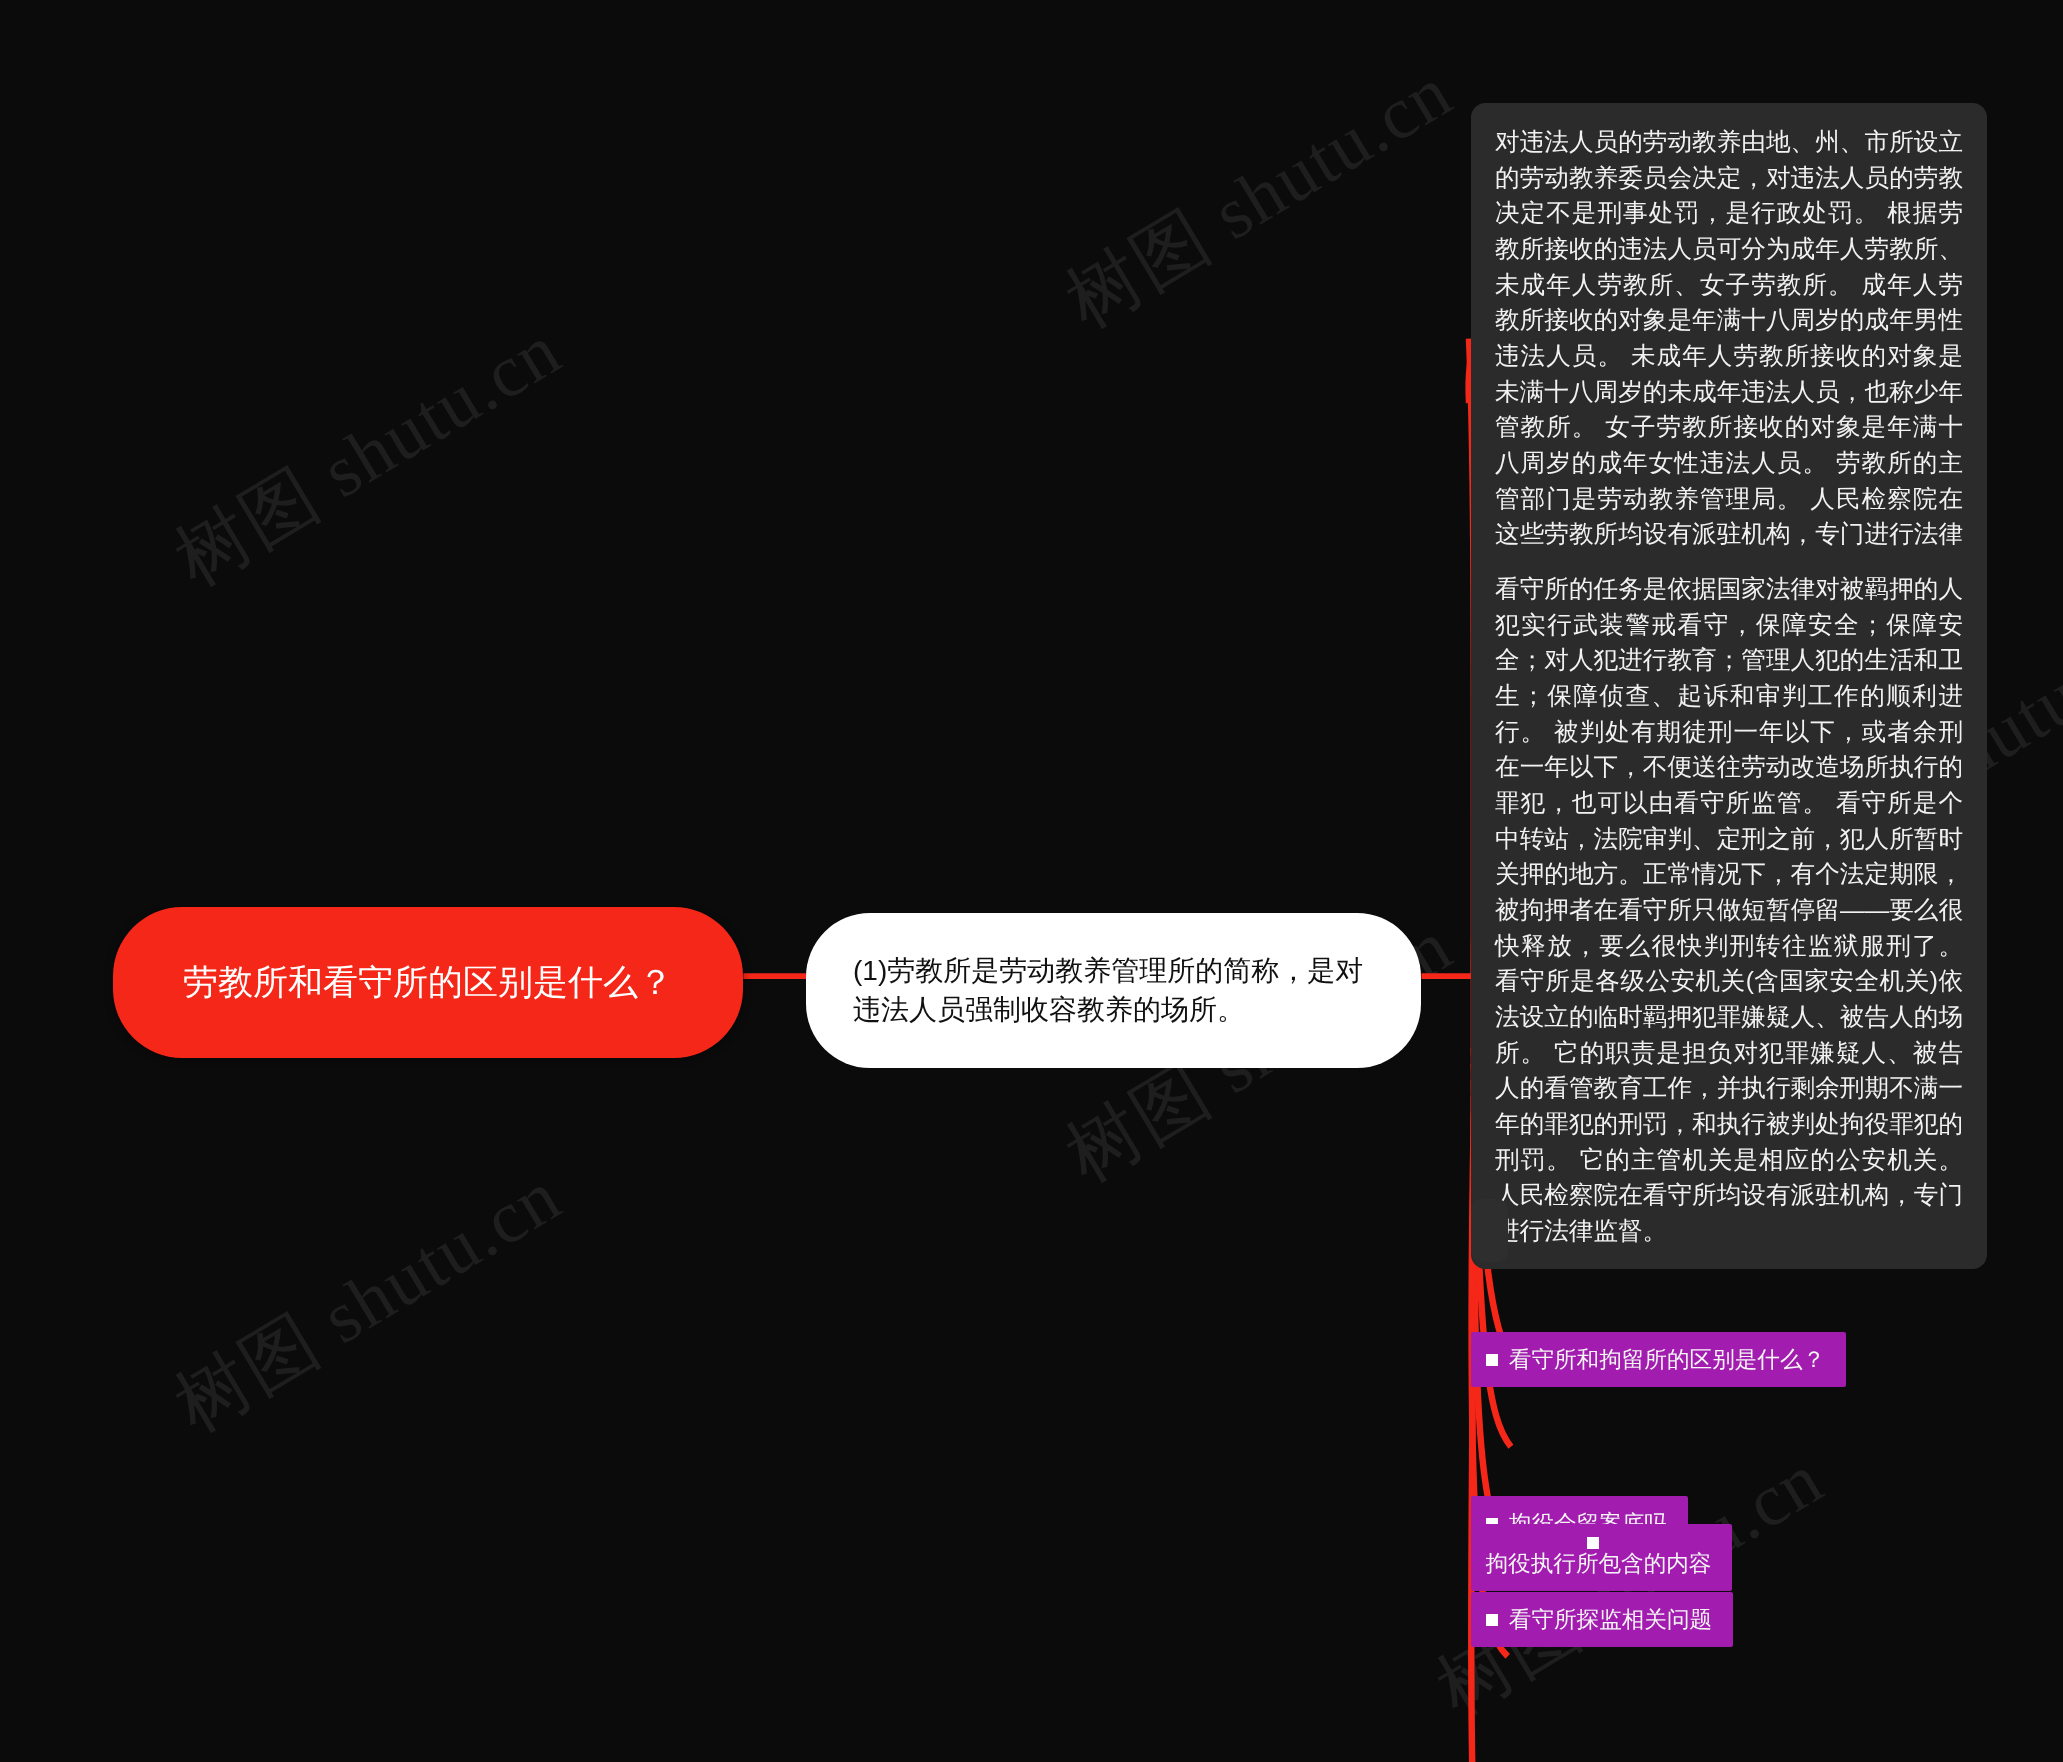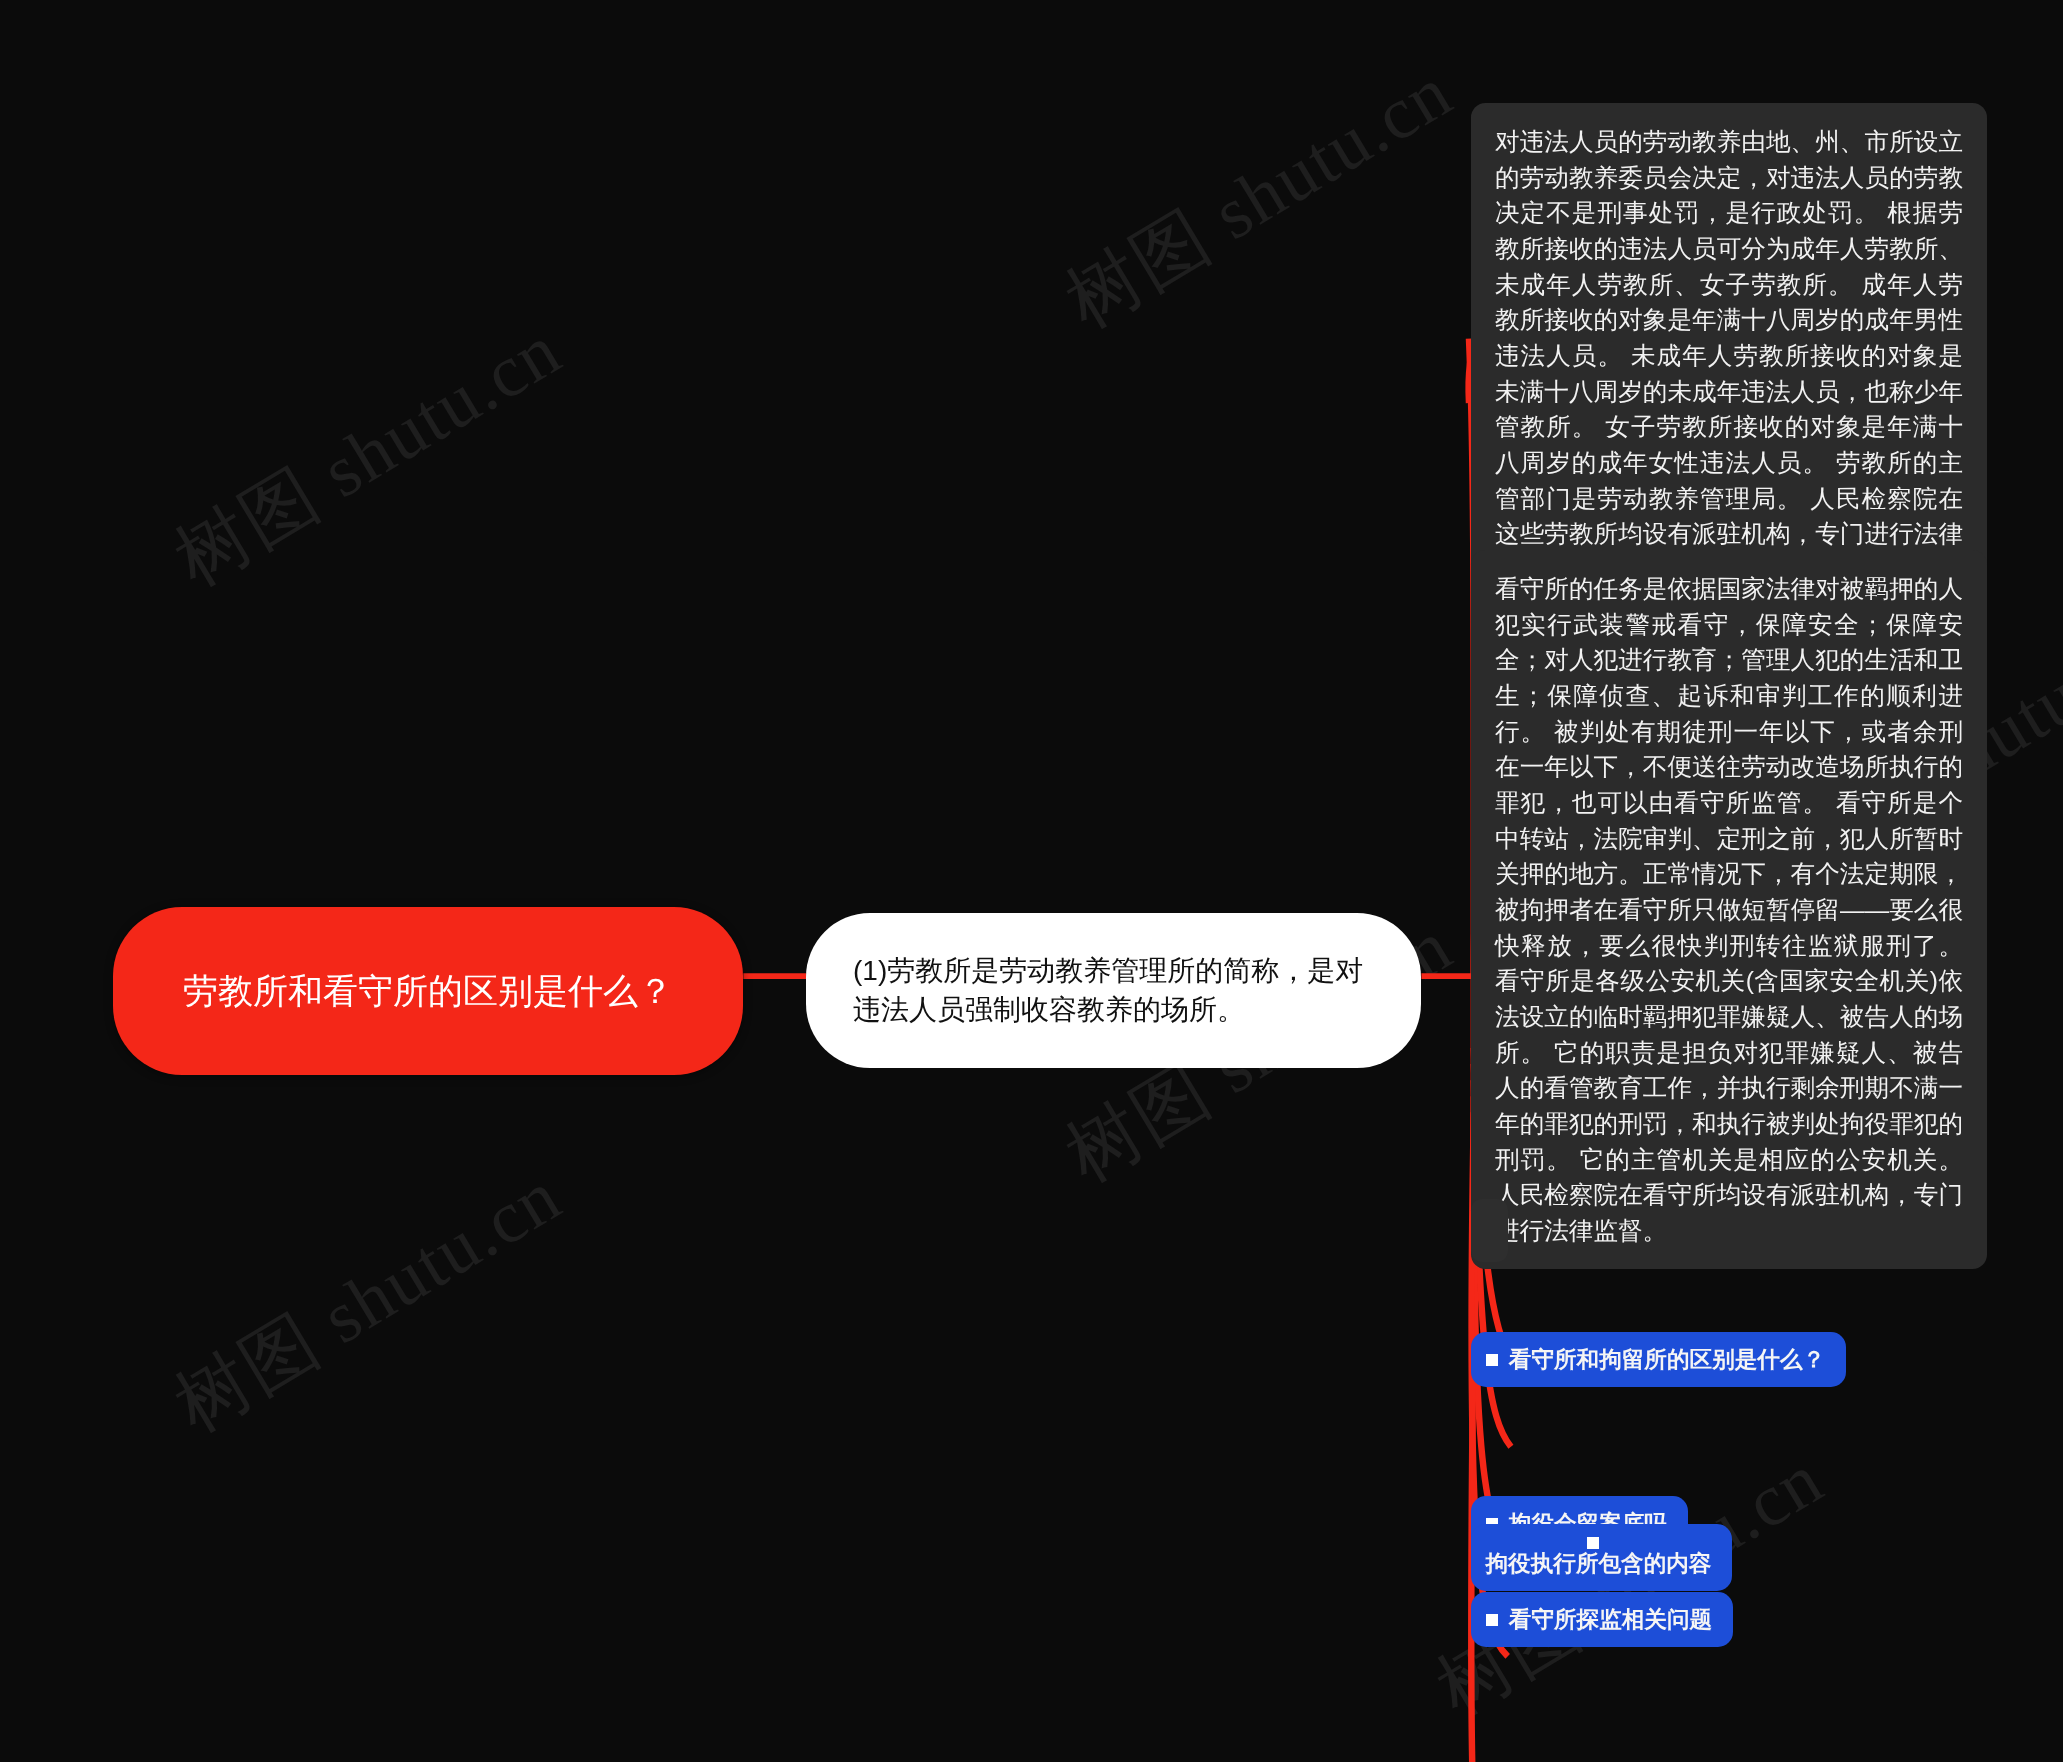--- a/index.html
+++ b/index.html
@@ -59,21 +59,21 @@
   .node {
     position: absolute;
     z-index: 2;
     box-sizing: border-box;
   }
 
   .root-node {
     left: 113px;
     top: 907px;
     width: 630px;
-    height: 168px;
+    height: 151px;
     background: #f42718;
     border-radius: 69px;
     display: flex;
     align-items: center;
     justify-content: center;
     color: #ffffff;
     font-size: 35px;
     line-height: 1.32;
     padding: 0 44px;
     box-shadow: 0 1.6px 8px rgba(0,0,0,0.4);
@@ -105,31 +105,30 @@
     padding: 21px 24px 21px 24px;
     width: 516px;
     box-sizing: border-box;
     text-align: justify;
   }
   #para-1 { top: 103px; }
   #para-2 { top: 550px; }
 
   .leaf-node {
     left: 1471px;
-    background: #1d4ed8;
-    border-radius: 15px;
+    background: #a21caf;
+    border-radius: 2px;
     color: #f5f5f5;
     font-size: 22.6px;
     line-height: 1.3;
     padding: 13px 21px 13px 14.5px;
     display: inline-flex;
     align-items: center;
     white-space: nowrap;
     width: auto;
-    font-weight: bold;
   }
   .leaf-bullet {
     display: inline-block;
     width: 12px;
     height: 12px;
     background: #ffffff;
     margin-right: 11.3px;
     flex: 0 0 auto;
   }
   .leaf-empty {

